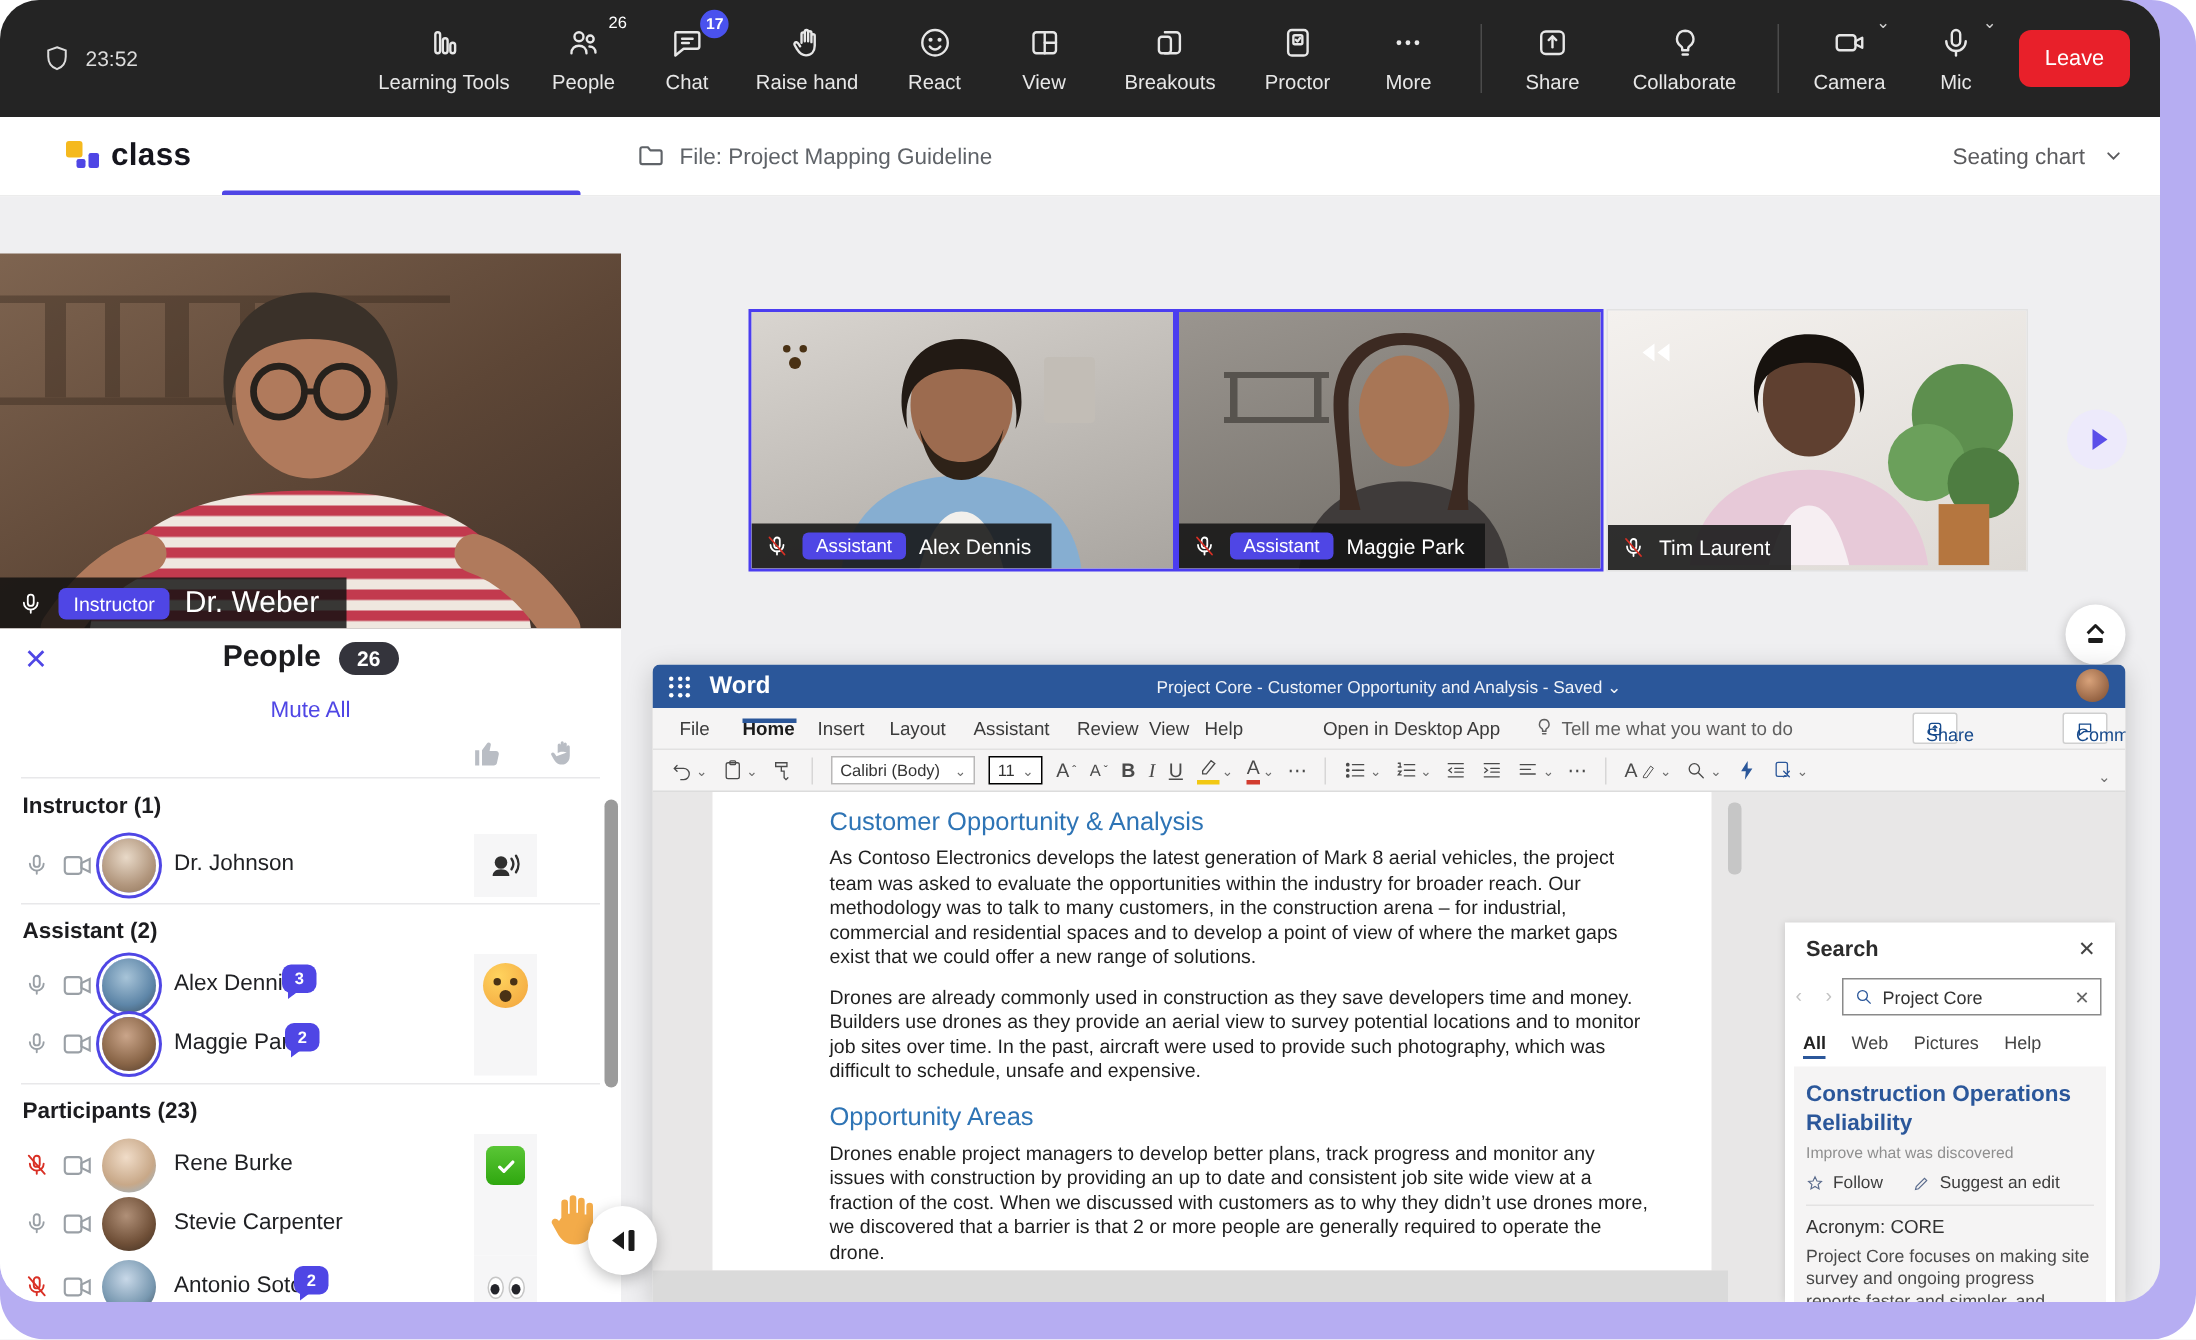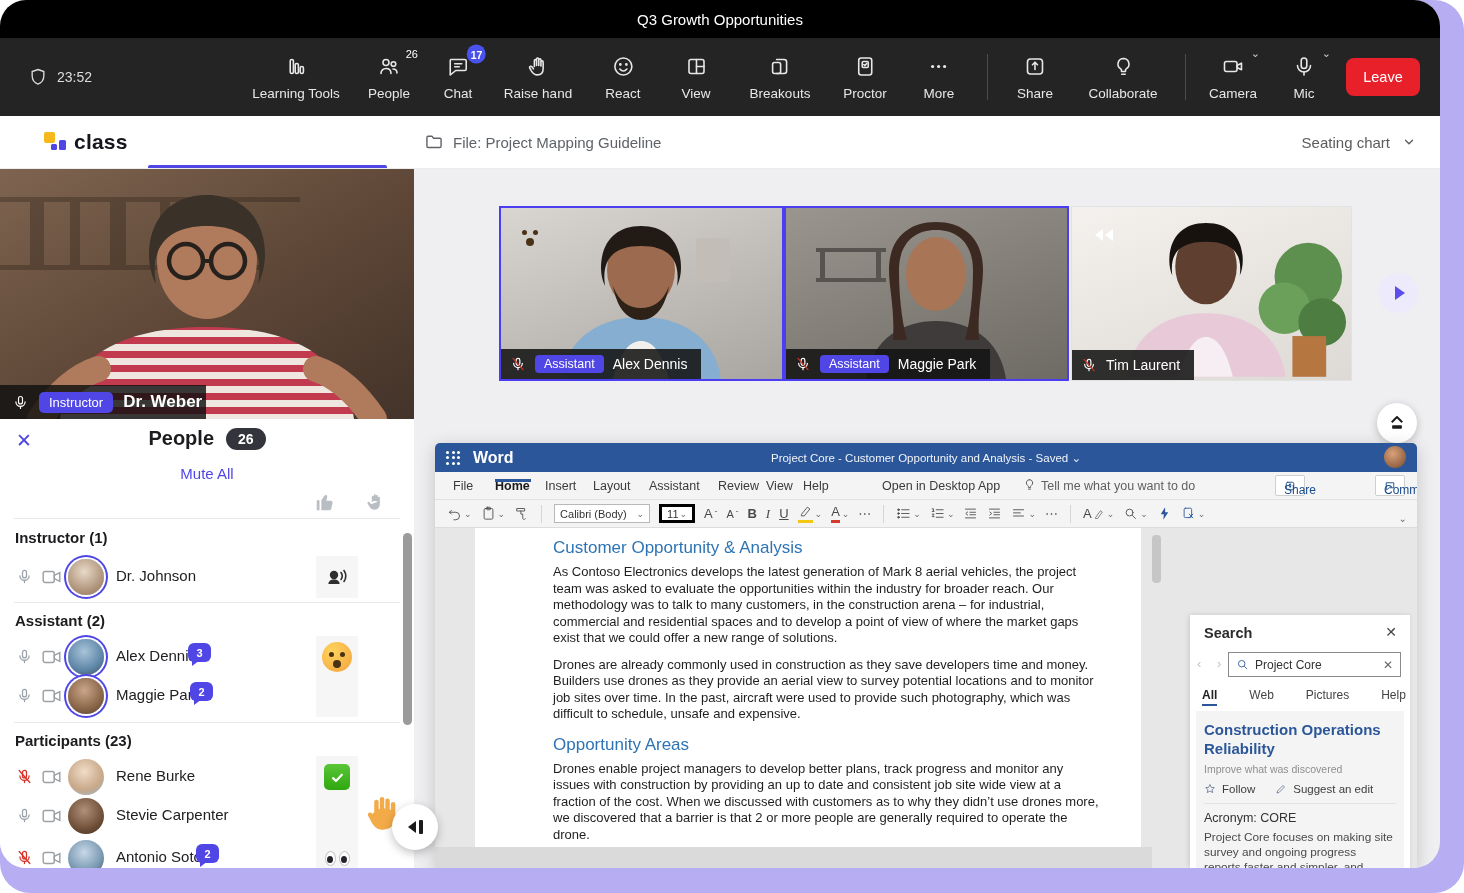--- a/index.html
+++ b/index.html
@@ -34,24 +34,24 @@
 .tabline{position:absolute;left:148px;bottom:0;width:239px;height:3px;background:#4f46e5;border-radius:2px 2px 0 0}
 .fileitem{position:absolute;left:424px;top:0;height:100%;display:flex;align-items:center;gap:9px;color:#5f6368;font-size:15px}
 .fileitem svg,.tab svg{width:20px;height:20px}
 .seating{position:absolute;right:24px;top:0;height:100%;display:flex;align-items:center;gap:12px;color:#5b5b5e;font-size:15px;cursor:pointer}
 
 .content{position:absolute;top:169px;left:0;right:0;bottom:0}
 
 .instr{position:absolute;left:0;top:0;width:414px;height:250px;overflow:hidden;background:linear-gradient(150deg,#7e6450 0%,#5d4636 55%,#43332a 100%)}
 .instr .shelf{position:absolute;left:0;top:0;right:0;height:100%;opacity:.35}
 .instr .shelf i{position:absolute;background:#2c2017}
-.namebar{position:absolute;left:0;bottom:0;height:34px;display:inline-flex;align-items:center;gap:10px;background:rgba(16,16,16,.82);padding:0 4px 0 12px}
+.namebar{position:absolute;left:0;bottom:0;height:34px;display:inline-flex;align-items:center;gap:10px;background:rgba(16,16,16,.82);padding:0 18px 0 12px}
 .namebar svg{width:17px;height:17px;stroke:#fff;fill:none;stroke-width:1.7;stroke-linecap:round}
 .rolebadge{background:#4f46e5;color:#fff;font-size:13px;padding:3px 10px;border-radius:5px;font-weight:500}
-.pname{color:#fff;font-size:17px;font-weight:700}
+.pname{color:#fff;font-size:20px;font-weight:400}
 
 .people{position:absolute;left:0;top:250px;width:414px;bottom:0;background:#fff;overflow:hidden}
 .pclose{position:absolute;left:16px;top:12px;font-size:19px;color:#4f46e5;cursor:pointer;line-height:1}
 .ptitlerow{position:absolute;left:0;right:0;top:8px;display:flex;align-items:center;justify-content:center;gap:12px}
 .ptitle{font-size:20px;font-weight:600;color:#1c1c1f}
 .pcount{background:#34343c;color:#fff;font-size:14px;font-weight:600;padding:3px 12px;border-radius:14px}
 .muteall{position:absolute;left:0;right:0;top:46px;text-align:center;font-size:15px;font-weight:500;color:#4f46e5;cursor:pointer}
 .reacticons{position:absolute;right:28px;top:72px;display:flex;gap:28px}
 .reacticons svg{width:22px;height:22px;fill:#b9bdc4}
 .pdiv{position:absolute;left:14px;right:14px;height:1px;background:#e8e8ea}
@@ -101,58 +101,55 @@
 .wmenu{position:relative;height:28px;background:#f5f4f4;border-bottom:1px solid #e2e1e1;font-size:12.5px;color:#3b3b3b}
 .wmenu span{position:absolute;top:7px;cursor:pointer}
 .homeline{position:absolute;left:60px;bottom:0;width:36px;height:3px;background:#2b579a}
 .wbtn{position:absolute;top:3px;height:21px;border:1px solid #cfcfcf;background:#fff;border-radius:2px;display:flex;align-items:center;gap:5px;padding:0 8px;font-size:12px;color:#174a8c;cursor:pointer}
 .ribbon{position:relative;height:28px;background:#f5f4f4;border-bottom:1px solid #dcdcdc;display:flex;align-items:center;padding-left:12px;gap:9px;color:#4a4a4a;font-size:13px}
 .ribbon .vsep{width:1px;height:18px;background:#d7d6d6;margin:0 3px}
 .ri{display:flex;align-items:center;gap:2px;cursor:pointer;white-space:nowrap}
 .ri svg{width:15px;height:15px;stroke:#4a4a4a;fill:none;stroke-width:1.4;stroke-linecap:round}
 .rchev{font-size:9px;color:#6d6d6d}
 .fontbox{width:96px;height:19px;border:1px solid #b9b8b8;background:#fff;font-size:11px;color:#333;display:flex;align-items:center;justify-content:space-between;padding:0 5px}
-.sizebox{width:36px;height:19px;border:3px solid #000000;background:#fff;font-size:11px;color:#333;display:flex;align-items:center;justify-content:space-between;padding:0 5px}
+.sizebox{width:36px;height:19px;border:1px solid #000000;background:#fff;font-size:11px;color:#333;display:flex;align-items:center;justify-content:space-between;padding:0 5px}
 .ribchev{position:absolute;right:10px;bottom:3px;font-size:10px;color:#6d6d6d}
 
 .docarea{position:absolute;left:0;right:0;top:85px;bottom:0;background:#e8e7e7}
 .page{position:absolute;left:40px;top:0;width:666px;height:319px;background:#fff;overflow:hidden;padding:10px 40px 0 78px}
 .graystrip{position:absolute;left:0;top:319px;width:717px;bottom:0;background:#dadada}
 .page h1{color:#2e74b5;font-size:17px;font-weight:500;margin:0 0 6px}
 .page p{font-size:13px;line-height:16.5px;color:#1f1f1f;margin:0 0 10px}
 .page .h2{margin-top:12px}
 .dscroll{position:absolute;left:717px;top:7px;width:9px;height:48px;background:#c6c6c6;border-radius:4px}
 
 .spanel{position:absolute;left:755px;top:87px;width:220px;bottom:0;background:#fff;box-shadow:-1px 0 5px rgba(0,0,0,.13)}
 .sptitle{position:absolute;left:14px;top:10px;font-size:14.5px;font-weight:700;color:#2b2b2b}
 .spclose{position:absolute;right:13px;top:9px;font-size:14px;color:#444;cursor:pointer}
 .sparrows{position:absolute;left:7px;top:41px;font-size:13px;color:#c3c3c3;letter-spacing:6px}
 .spinput{position:absolute;left:38px;right:9px;top:37px;height:25px;border:1px solid #8a8a8a;background:#fff;display:flex;align-items:center;gap:6px;padding:0 7px;font-size:12px;color:#333}
 .spinput svg{width:13px;height:13px;stroke:#2b579a;fill:none;stroke-width:1.6}
 .spx{margin-left:auto;color:#666;font-size:12px;cursor:pointer}
-.sptabs{position:absolute;left:12px;top:73px;display:flex;gap:32px;font-size:12px;color:#444}
+.sptabs{position:absolute;left:12px;top:73px;display:flex;gap:17px;font-size:12px;color:#444}
 .sptabs .on{font-weight:700;color:#222;border-bottom:2px solid #2b579a;padding-bottom:2px}
 .spcard{position:absolute;left:6px;right:6px;top:96px;height:188px;background:#f5f4f4;padding:9px 8px 0}
 .sprtitle{color:#2b579a;font-size:15px;font-weight:700;line-height:19px}
 .sprsub{font-size:10.5px;color:#8f8f8f;margin-top:5px}
 .sprow{display:flex;align-items:center;gap:6px;margin-top:8px;font-size:11.5px;color:#3d3d3d;border-bottom:1px solid #e3e2e2;padding-bottom:8px}
 .sprow svg{width:12px;height:12px;stroke:#5a6b8c;fill:none;stroke-width:1.5}
 .spacr{font-size:12.5px;color:#333;margin-top:7px}
 .spdesc{font-size:11.8px;color:#4a4a4a;line-height:15px;margin-top:5px}
 .micred{stroke:#d93025 !important}
 </style>
 </head>
 <body>
 
 <div class="frame"></div>
 <div class="app">
 
-  <div class="titlebar">
-    <span>Q3 Growth Opportunities</span>
-  </div>
 
   <div class="toolbar">
     <div class="timer">
       <svg viewBox="0 0 24 24">
           <path d="M12 3l7 2.5v5c0 5-3 8.5-7 10-4-1.5-7-5-7-10v-5z"></path>
         </svg>
       <span>23:52</span>
     </div>
 
     <div class="tbitem" style="left:296px">

